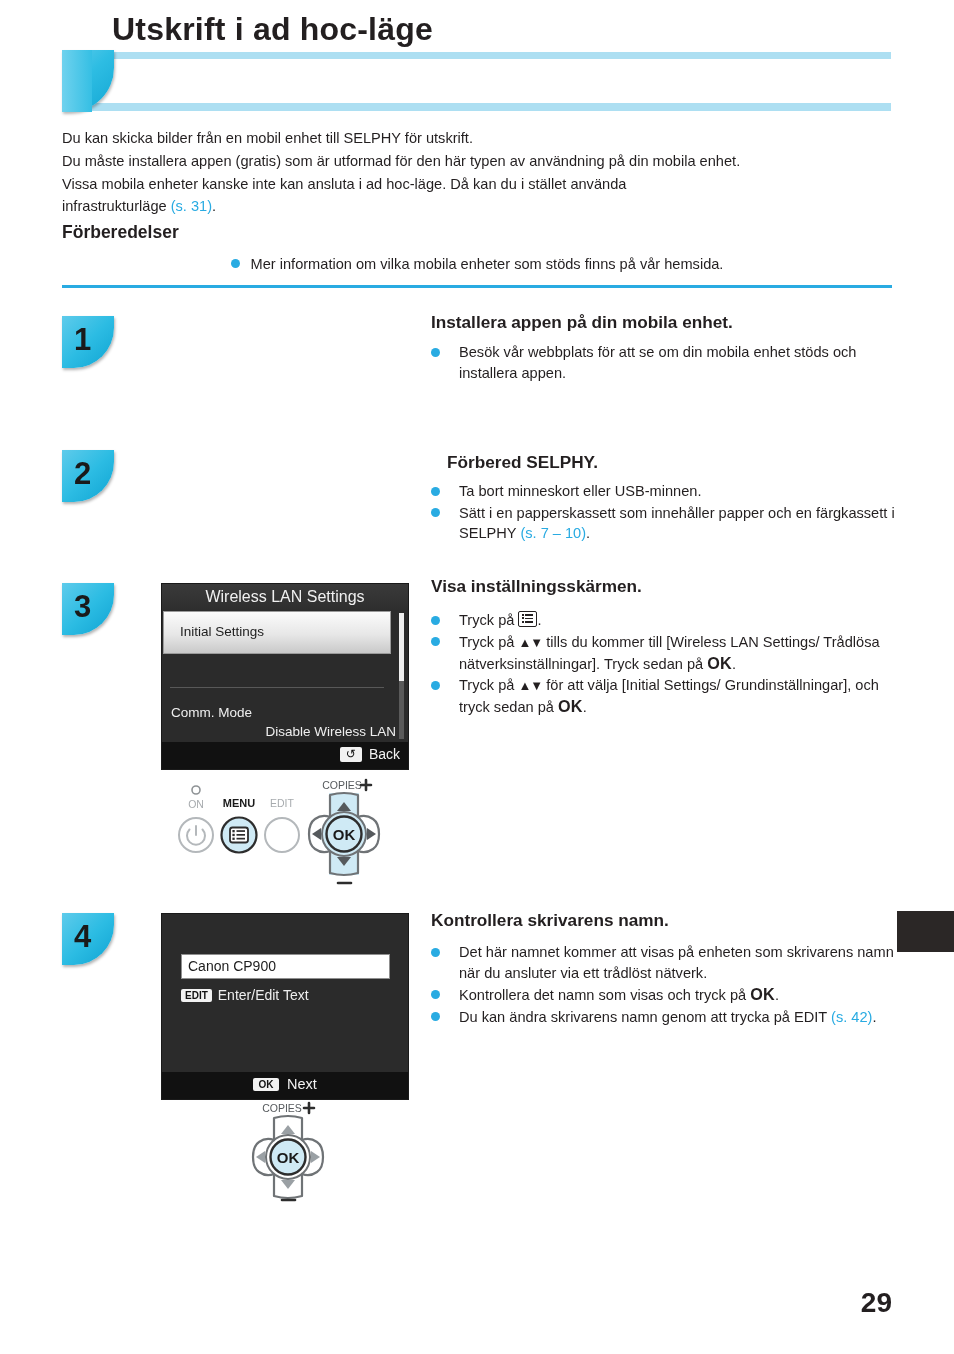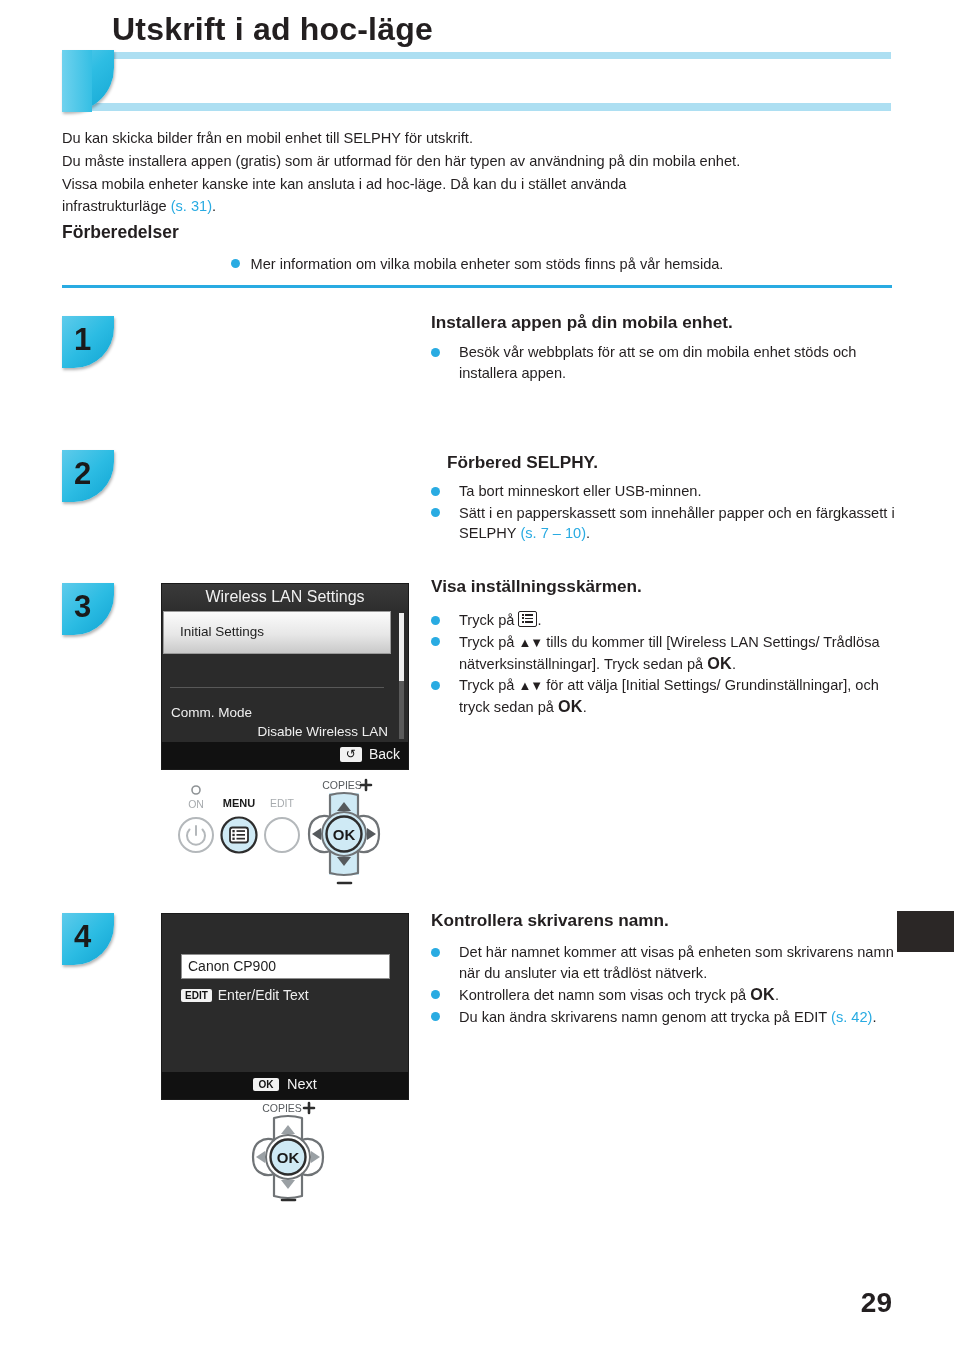--- a/index.html
+++ b/index.html
@@ -475,21 +475,21 @@
   </div>
 </div>
 
 <div class="lcd" id="lcd-wlan">
   <div class="lcd-titlebar">Wireless LAN Settings</div>
   <div class="lcd-row-selected">
     <span>Initial Settings</span>
   </div>
   <div class="lcd-divider" style="top:103px;"></div>
   <div class="lcd-row-plain" style="left:9px; top:121px;">Comm. Mode</div>
-  <div class="lcd-row-plain" style="right:20px; top:140px;padding-left:16px;">Disable Wireless LAN</div>
+  <div class="lcd-row-plain" style="right:12px; top:140px;padding-left:16px;">Disable Wireless LAN</div>
   <div class="lcd-scroll-track"></div>
   <div class="lcd-scroll-thumb"></div>
   <div class="lcd-footer">
     <div class="lcd-footer-inner">
       <span class="back-chip">↺</span>
       <span>Back</span>
     </div>
   </div>
 </div>
 

